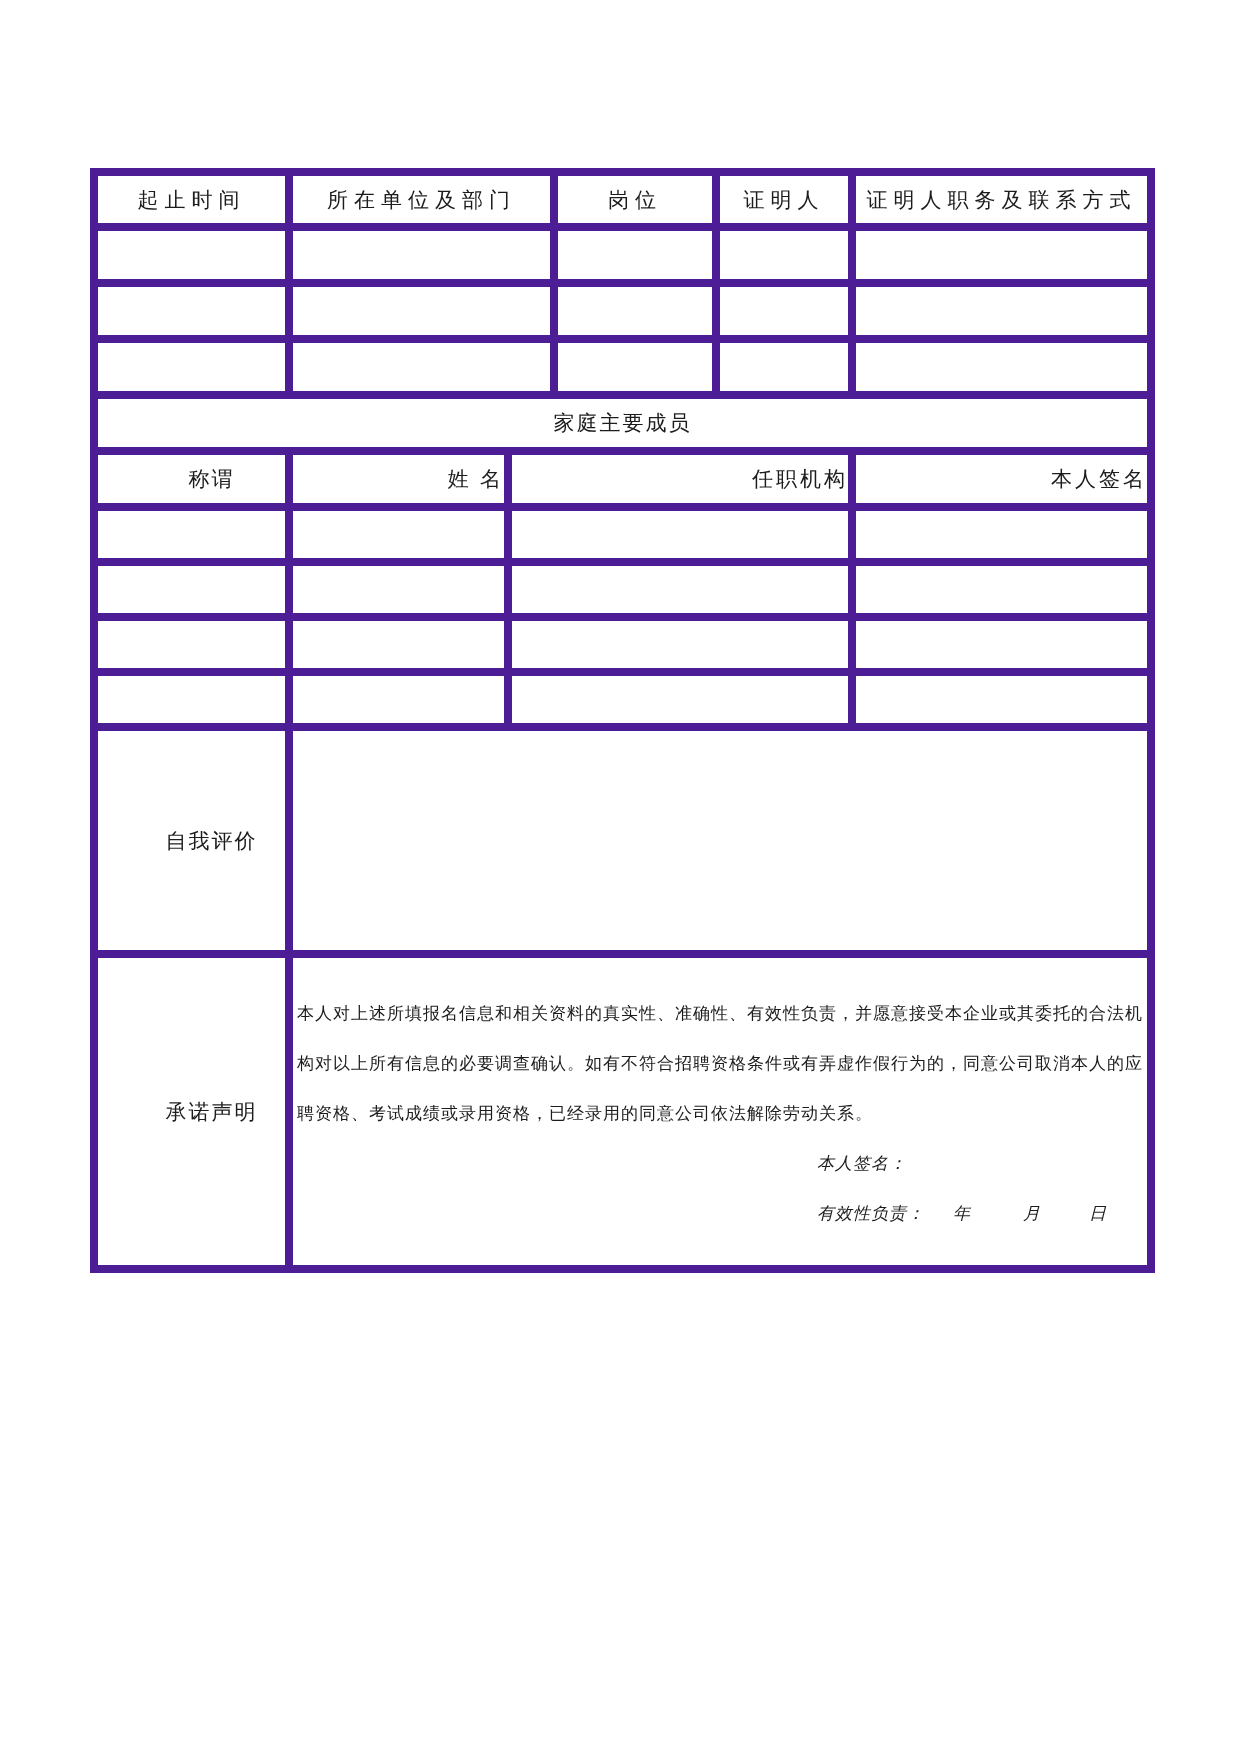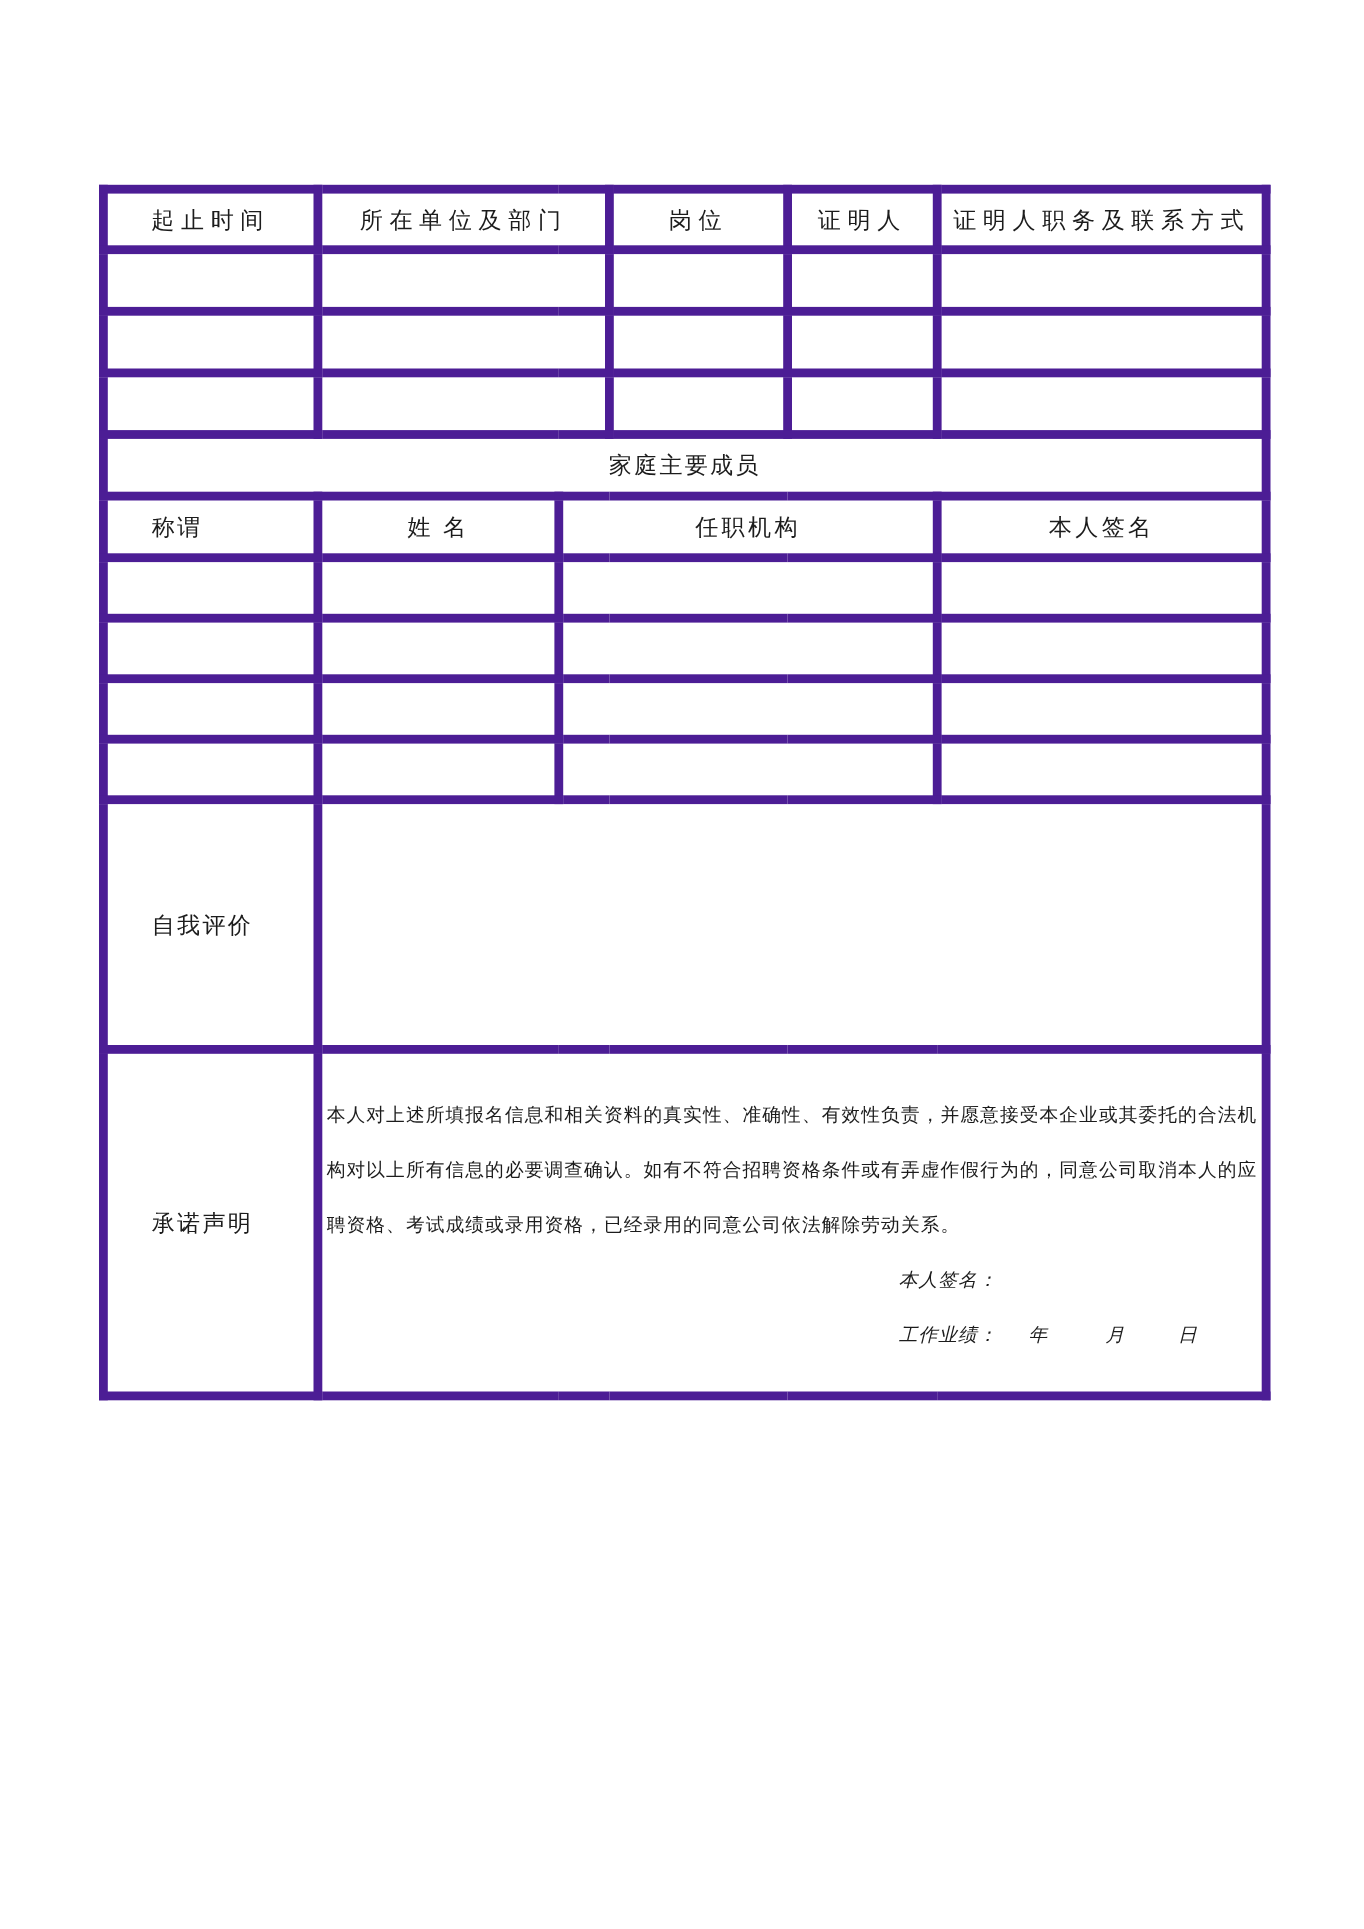--- a/index.html
+++ b/index.html
@@ -35,29 +35,29 @@
   tr.r-fam   td{height:47px;}
   tr.r-ach   td{height:323px;}
   tr.r-self  td{height:219px;}
   tr.r-decl  td{height:303px;}
 
   .hdr{
     text-align:center;
     letter-spacing:6px;
   }
   .fhdr{
-    text-align:center;
+    text-align:right;
     letter-spacing:3px;
   }
   .section-title{
     text-align:center;
     letter-spacing:2px;
   }
   .label-left{
-    text-align:left;
+    text-align:center;
     padding-left:40px !important;
     letter-spacing:2px;
     font-family:Liberation Mono, monospace;
   }
   .two-line div{
     line-height:47px;
   }
   td.decl-cell{
     vertical-align:top;
     padding:4px 4px 0 4px !important;
@@ -167,19 +167,19 @@
     </tr>
 
     <tr class="r-decl">
       <td class="label-left">承诺声明</td>
       <td colspan="5" class="decl-cell">
         <div class="decl-text">本人对上述所填报名信息和相关资料的真实性、准确性、有效性负责，并愿意接受本企业或其委托的合法机构对以上所有信息的必要调查确认。如有不符合招聘资格条件或有弄虚作假行为的，同意公司取消本人的应聘资格、考试成绩或录用资格，已经录用的同意公司依法解除劳动关系。</div>
         <div class="sign-block">
           <span>本人签名：</span>
         </div>
         <div class="sign-block date-line">
-          <span>工作业绩：</span><span class="gap-year">年</span><span class="gap-month">月</span><span class="gap-day">日</span>
+          <span>有效性负责：</span><span class="gap-year">年</span><span class="gap-month">月</span><span class="gap-day">日</span>
         </div>
       </td>
     </tr>
   </tbody>
     </table>
 </div>
 
 </body></html>

